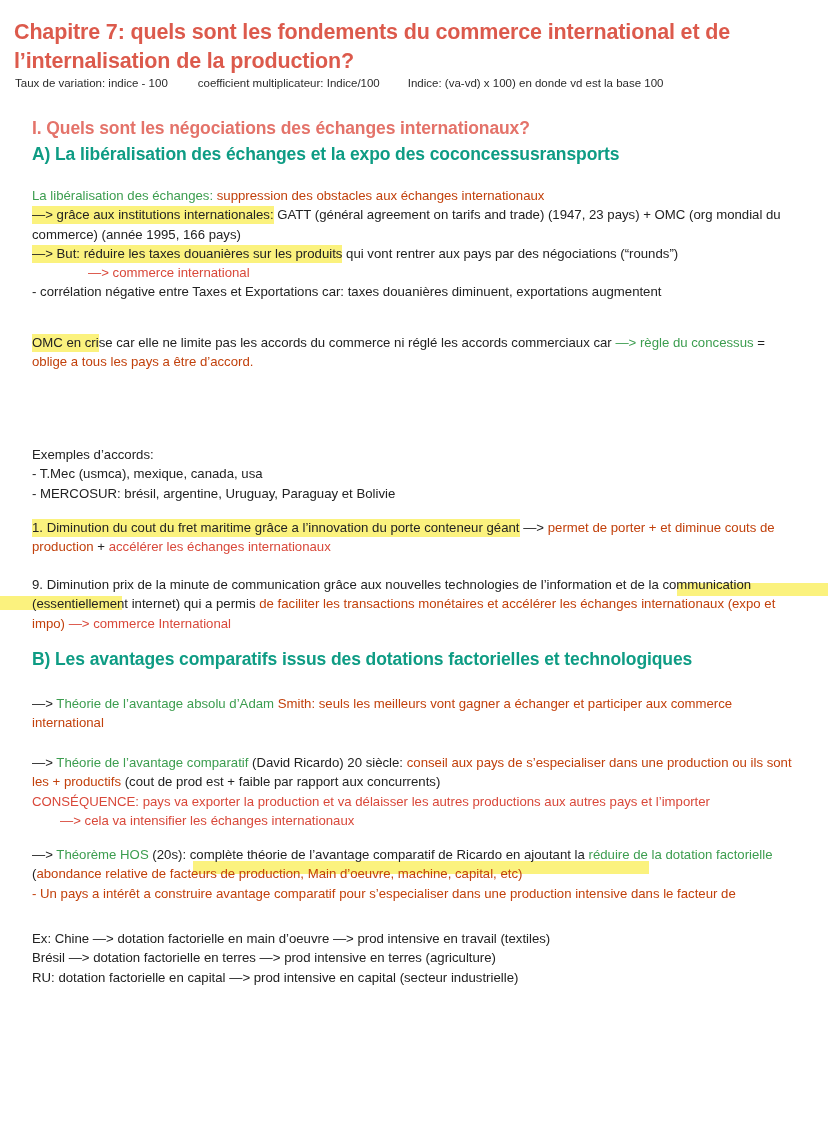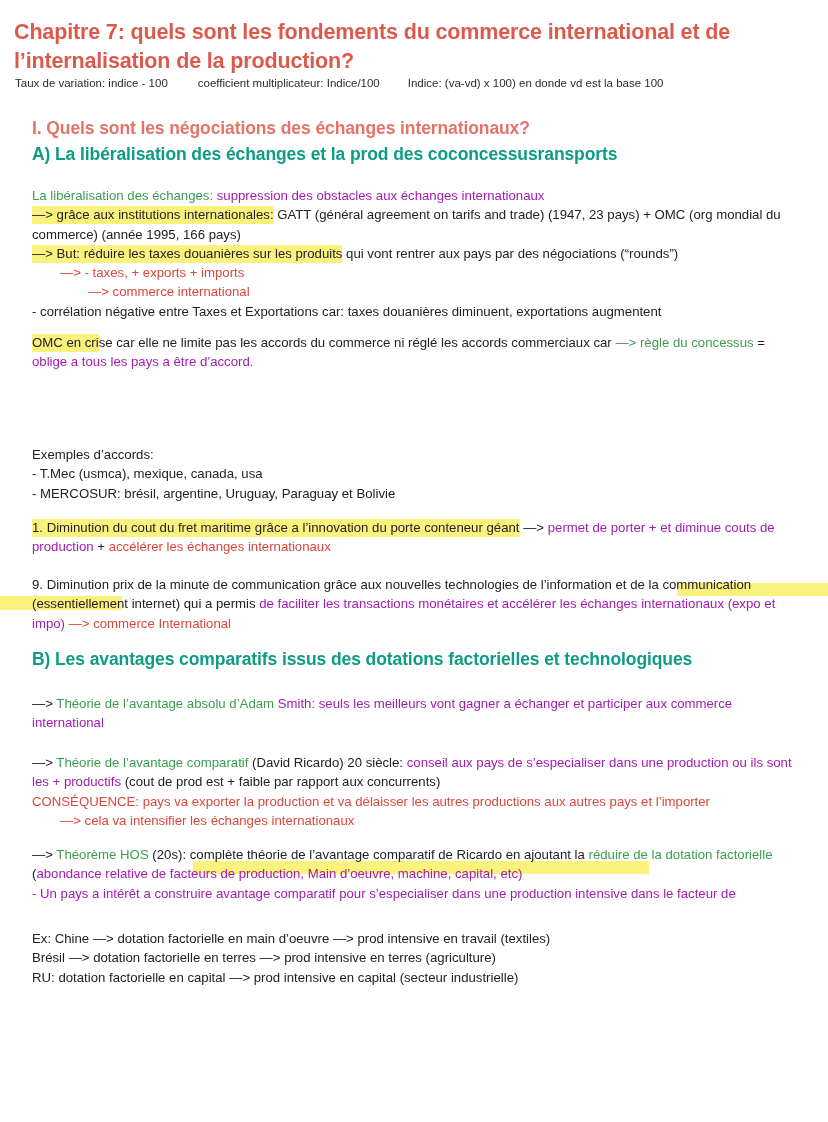--- a/index.html
+++ b/index.html
@@ -82,21 +82,21 @@
   
   .blk {
     position: absolute;
     font-size: 13.2px;
     line-height: 19.3px;
     color: #222222;
   }
 
   
   .g  { color: #3c9d4f; }   
-  .b  { color: #a21caf; }   
+  .b  { color: #c2410c; }   
   .r  { color: #d9483a; }   
   .k  { color: #222222; text-align: center; }   
 
   
   .hl {
     background-color: #fbf27e;
     box-decoration-break: clone;
     -webkit-box-decoration-break: clone;
     padding: 1px 0 2px 0;
   }
@@ -114,34 +114,31 @@
 <div class="page">
 
   <div class="doc-title">Chapitre 7: quels sont les fondements du commerce international et de l’internalisation de la production?</div>
 
   <div class="formula-row">
     <span class="f1">Taux de variation: indice - 100</span><span class="f2">coefficient multiplicateur: Indice/100</span><span class="f3">Indice: (va-vd) x 100) en donde vd est la base 100</span>
   </div>
 
   <div class="h-roman">I. Quels sont les négociations des échanges internationaux?</div>
 
-  <div class="h-alpha-a">A) La libéralisation des échanges et la prod des coconcessusransports</div>
+  <div class="h-alpha-a">A) La libéralisation des échanges et la expo des coconcessusransports</div>
 
   <div class="blk" style="left:32px; top:186px; width:760px;">
     <div>
       <span class="g">La libéralisation des échanges:</span><span class="b"> suppression des obstacles aux échanges internationaux</span>
     </div>
     <div>
       <span class="k hl">—&gt; grâce aux institutions internationales:</span><span class="k"> GATT (général agreement on tarifs and trade) (1947, 23 pays) + OMC (org mondial du commerce) (année 1995, 166 pays)</span>
     </div>
     <div>
       <span class="k hl">—&gt; But: réduire les taxes douanières sur les produits</span><span class="k"> qui vont rentrer aux pays par des négociations (“rounds”)</span>
-    </div>
-    <div style="padding-left:28px;">
-      <span class="r">—&gt; - taxes, + exports + imports</span>
     </div>
     <div style="padding-left:56px;">
       <span class="r">—&gt; commerce international</span>
     </div>
     <div>
       <span class="k">- corrélation négative entre Taxes et Exportations car: taxes douanières diminuent, exportations augmentent</span>
     </div>
   </div>
 
   <div class="blk" style="left:32px; top:333px; width:760px;">

